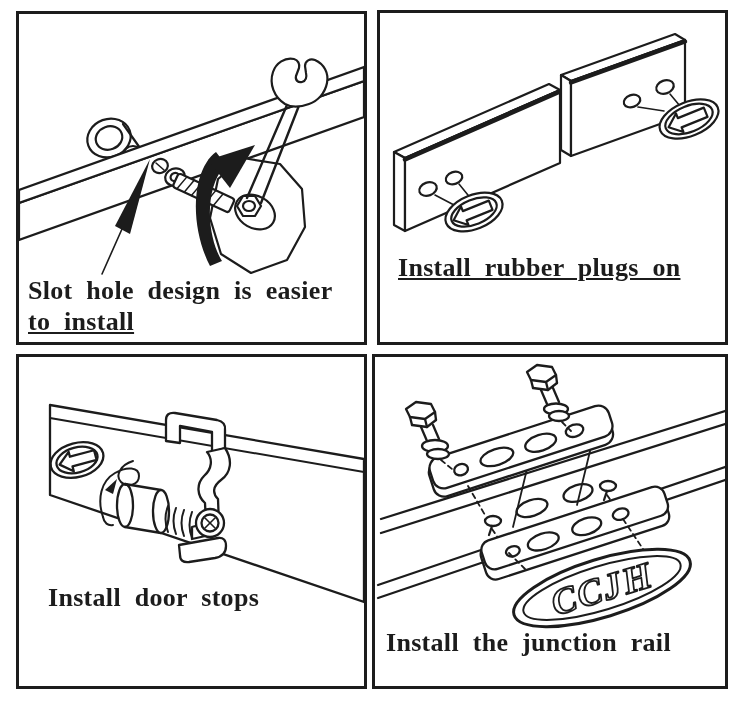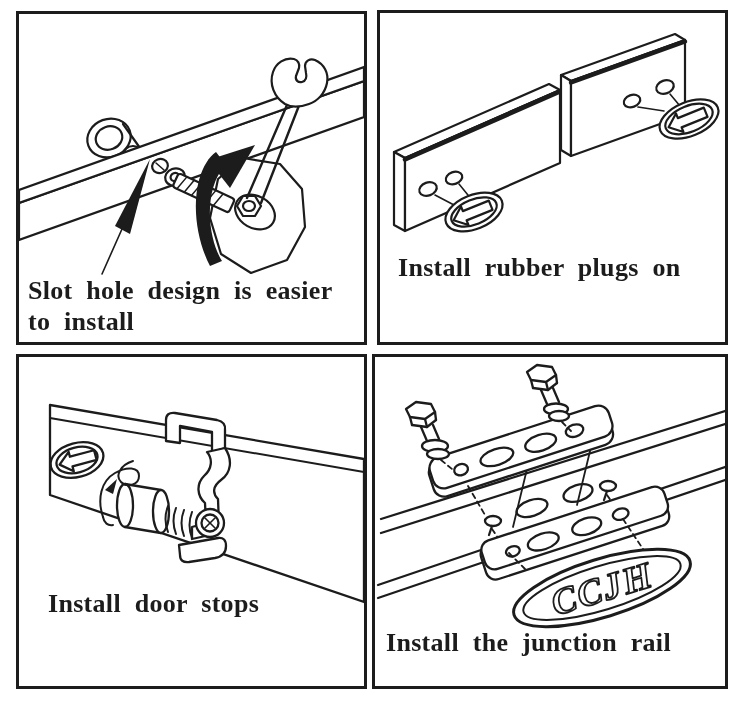--- a/index.html
+++ b/index.html
@@ -6,23 +6,23 @@
   .stage{position:relative;width:741px;height:704px;background:#ffffff;overflow:hidden;
          font-family:"Liberation Serif","DejaVu Serif",serif;color:#1c1c1c;}
   .panel{position:absolute;border:3px solid #1c1c1c;background:#ffffff;box-sizing:border-box;}
   .panel svg{position:absolute;left:0;top:0;}
   #p1{left:16px;top:11px;width:351px;height:334px;}
   #p2{left:377px;top:10px;width:351px;height:335px;}
   #p3{left:16px;top:354px;width:351px;height:335px;}
   #p4{left:372px;top:354px;width:356px;height:335px;}
   .cap{position:absolute;font-size:26px;font-weight:700;letter-spacing:0.3px;word-spacing:7px;
        white-space:nowrap;color:#1c1c1c;line-height:30px;}
-  #p1 .l1{left:9px;top:262px;}   #p1 .l2{left:9px;top:293px;}
-  #p2 .l1{left:18px;top:240px;}  #p2 .l2{left:18px;top:285px;}
-  #p3 .l1{left:29px;top:232px;}
+  #p1 .l1{left:9px;top:262px;}   #p1 .l2{left:9px;top:293px;text-decoration:underline;}
+  #p2 .l1{left:18px;top:240px;text-decoration:underline;}  #p2 .l2{left:18px;top:285px;}
+  #p3 .l1{left:29px;top:226px;}
   #p4 .l1{left:11px;top:271px;}
   svg *{vector-effect:non-scaling-stroke;}
 </style>
 </head>
 <body>
 
 <div class="stage">
 
   <div class="panel" id="p1">
     <svg width="345" height="328" viewBox="0 0 345 328" stroke="#1c1c1c" stroke-width="2.2" fill="none" stroke-linecap="round" stroke-linejoin="round">

